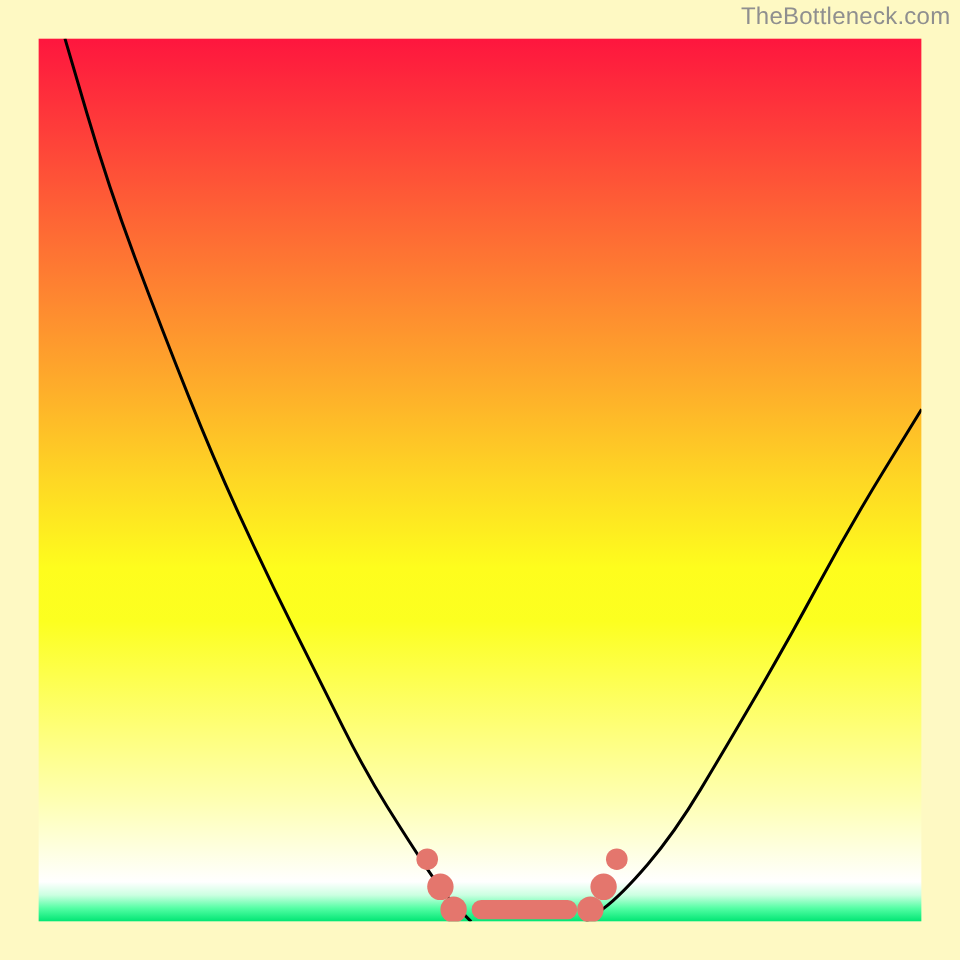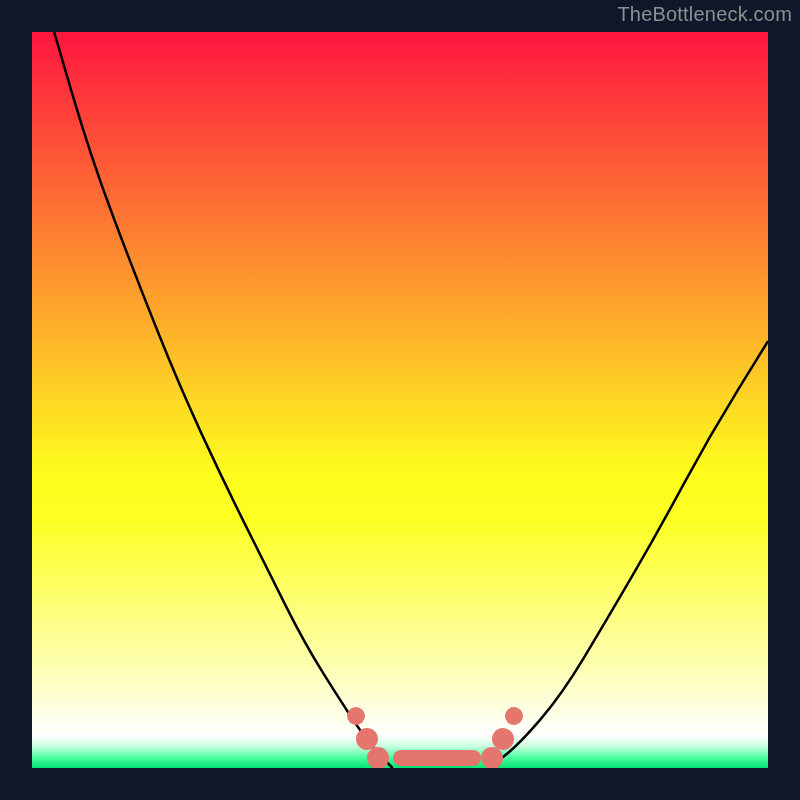--- a/index.html
+++ b/index.html
@@ -10,21 +10,21 @@
     overflow: hidden;
     background: #000;
     font-family: Arial, Helvetica, sans-serif;
   }
   .frame {
     position: absolute;
     left: 0;
     top: 0;
     width: 800px;
     height: 800px;
-    background: #0f172a;
+    background: #fef9c3;
   }
   .plot-area {
     position: absolute;
     left: 32px;
     top: 32px;
     width: 736px;
     height: 736px;
     overflow: hidden;
   }
   .gradient {

